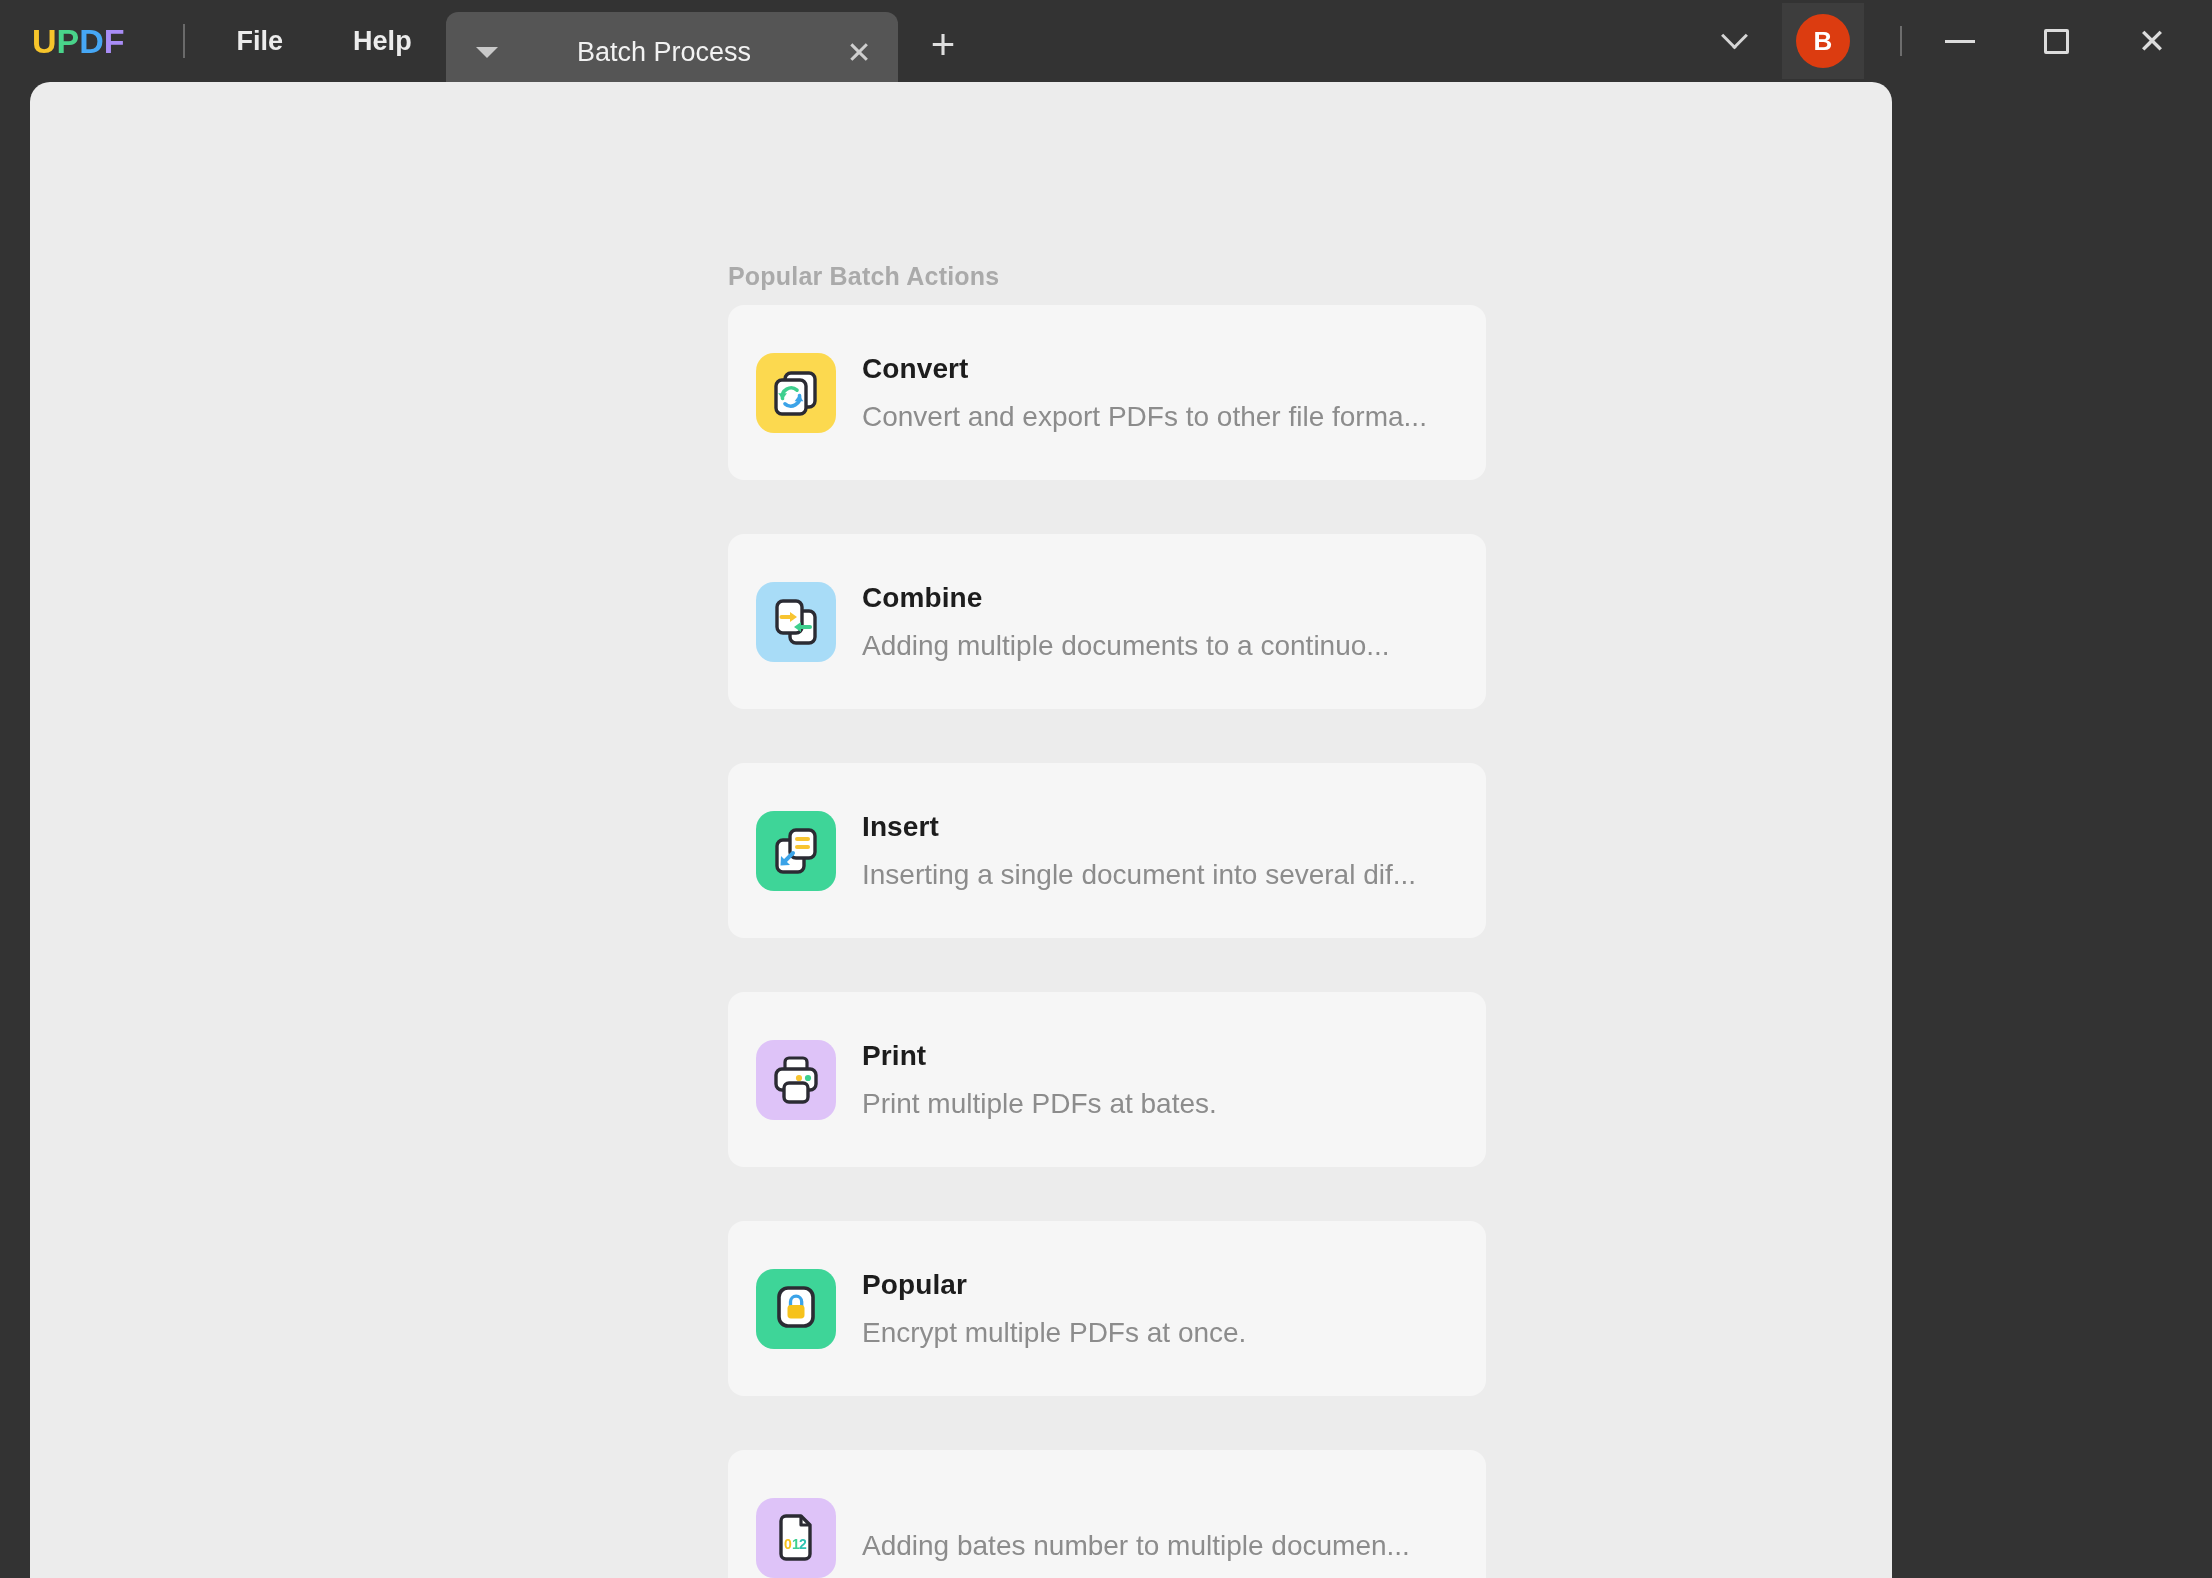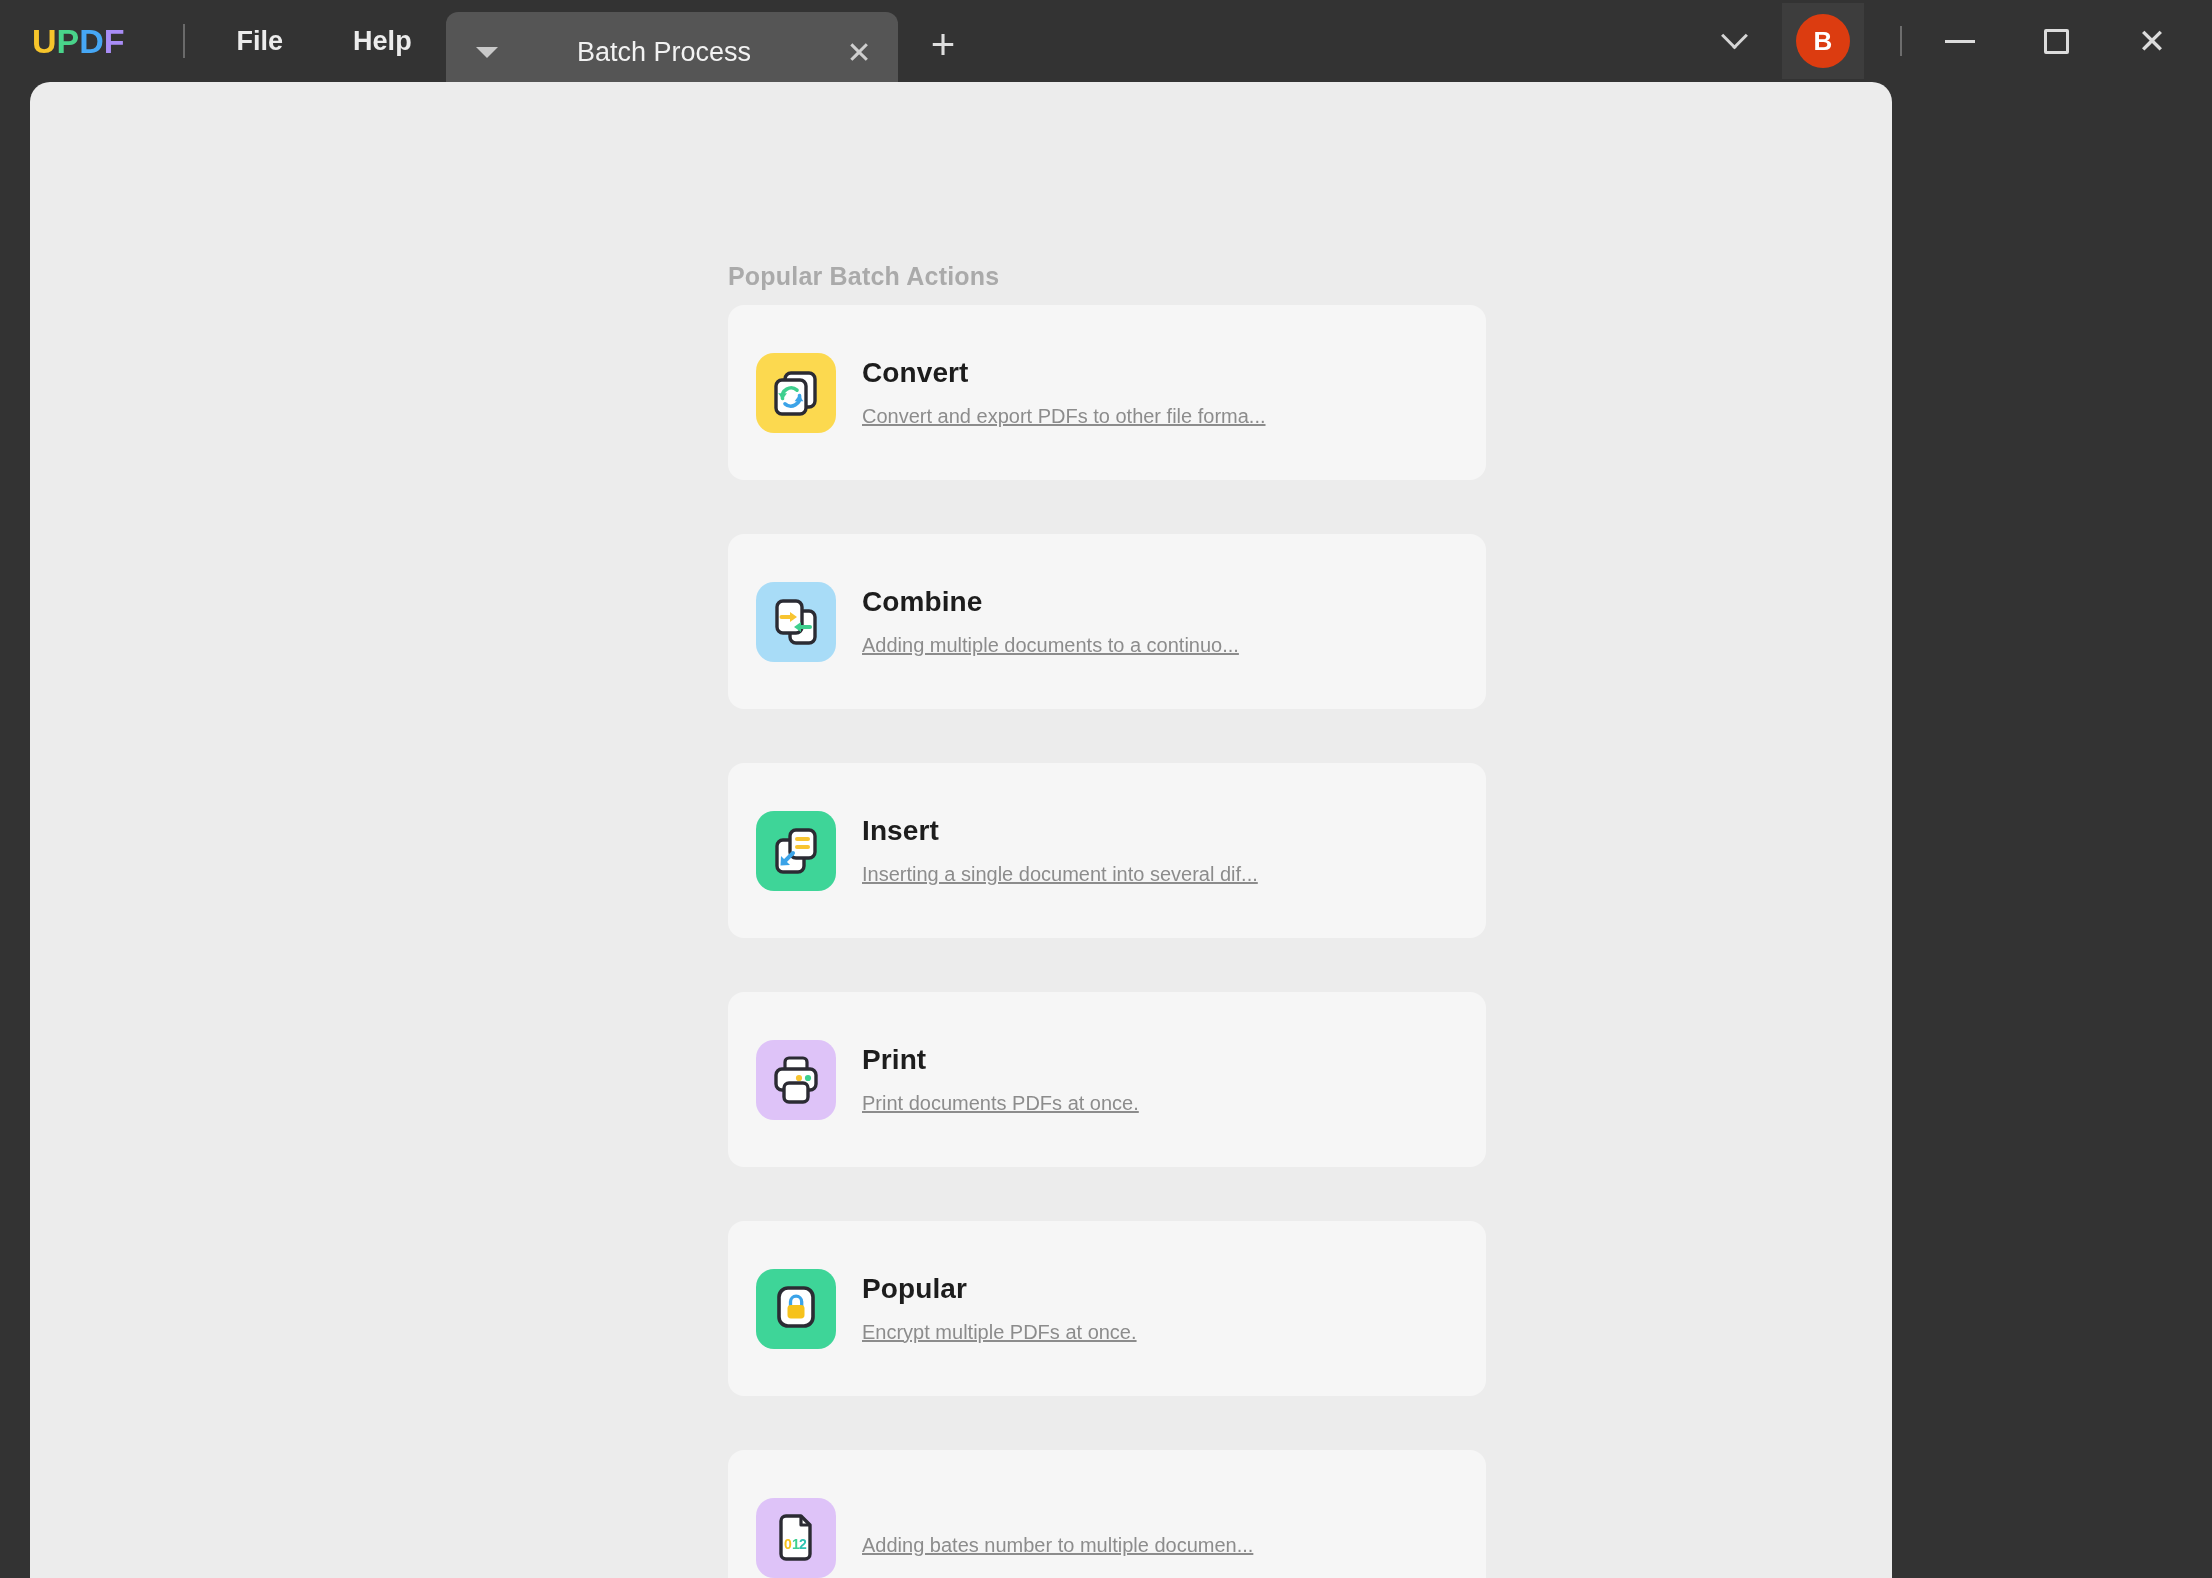--- a/index.html
+++ b/index.html
@@ -194,23 +194,22 @@
   }
   .card-title {
     color: #1d1d1d;
     font-size: 28px;
     font-weight: bold;
     letter-spacing: 0.1px;
   }
   .card-desc {
     margin-top: 16px;
     color: #8c8c8c;
-    font-size: 20px;
+    font-size: 28px;
     white-space: nowrap;
-    text-decoration: underline;
   }
 
   
   .bg-yellow { background: #fcd94f; }
   .bg-blue   { background: #a8dcf7; }
   .bg-green  { background: #3ed598; }
   .bg-purple { background: #dec3f8; }
 </style>
 </head>
 <body>
@@ -320,21 +319,21 @@
           <svg width="56" height="56" viewBox="0 0 56 56">
             <rect x="17" y="6" width="22" height="14" rx="4" fill="#ffffff" stroke="#2b2b33" stroke-width="3.2"></rect>
             <rect x="8" y="17" width="40" height="21" rx="6" fill="#ffffff" stroke="#2b2b33" stroke-width="3.4"></rect>
             <circle cx="31" cy="26" r="3.1" fill="#f8c430"></circle>
             <circle cx="40" cy="26" r="3.1" fill="#3ecf8e"></circle>
             <rect x="16" y="31" width="24" height="19" rx="5" fill="#ffffff" stroke="#2b2b33" stroke-width="3.4"></rect>
           </svg>
         </div>
         <div class="card-text">
           <div class="card-title">Print</div>
-          <div class="card-desc">Print documents PDFs at once.</div>
+          <div class="card-desc">Print multiple PDFs at bates.</div>
         </div>
       </div>
 
       <div class="card">
         <div class="card-icon bg-green">
           <svg width="56" height="56" viewBox="0 0 56 56">
             <rect x="11" y="7" width="34" height="38" rx="9" fill="#ffffff" stroke="#2b2b33" stroke-width="3.6"></rect>
             <path d="M22.5 25 v-4.2 a5.6 5.6 0 0 1 11.2 0 V25" fill="none" stroke="#3ba3e8" stroke-width="3.3"></path>
             <rect x="19.5" y="24" width="17" height="13.5" rx="3.4" fill="#f6c21b"></rect>
           </svg>

